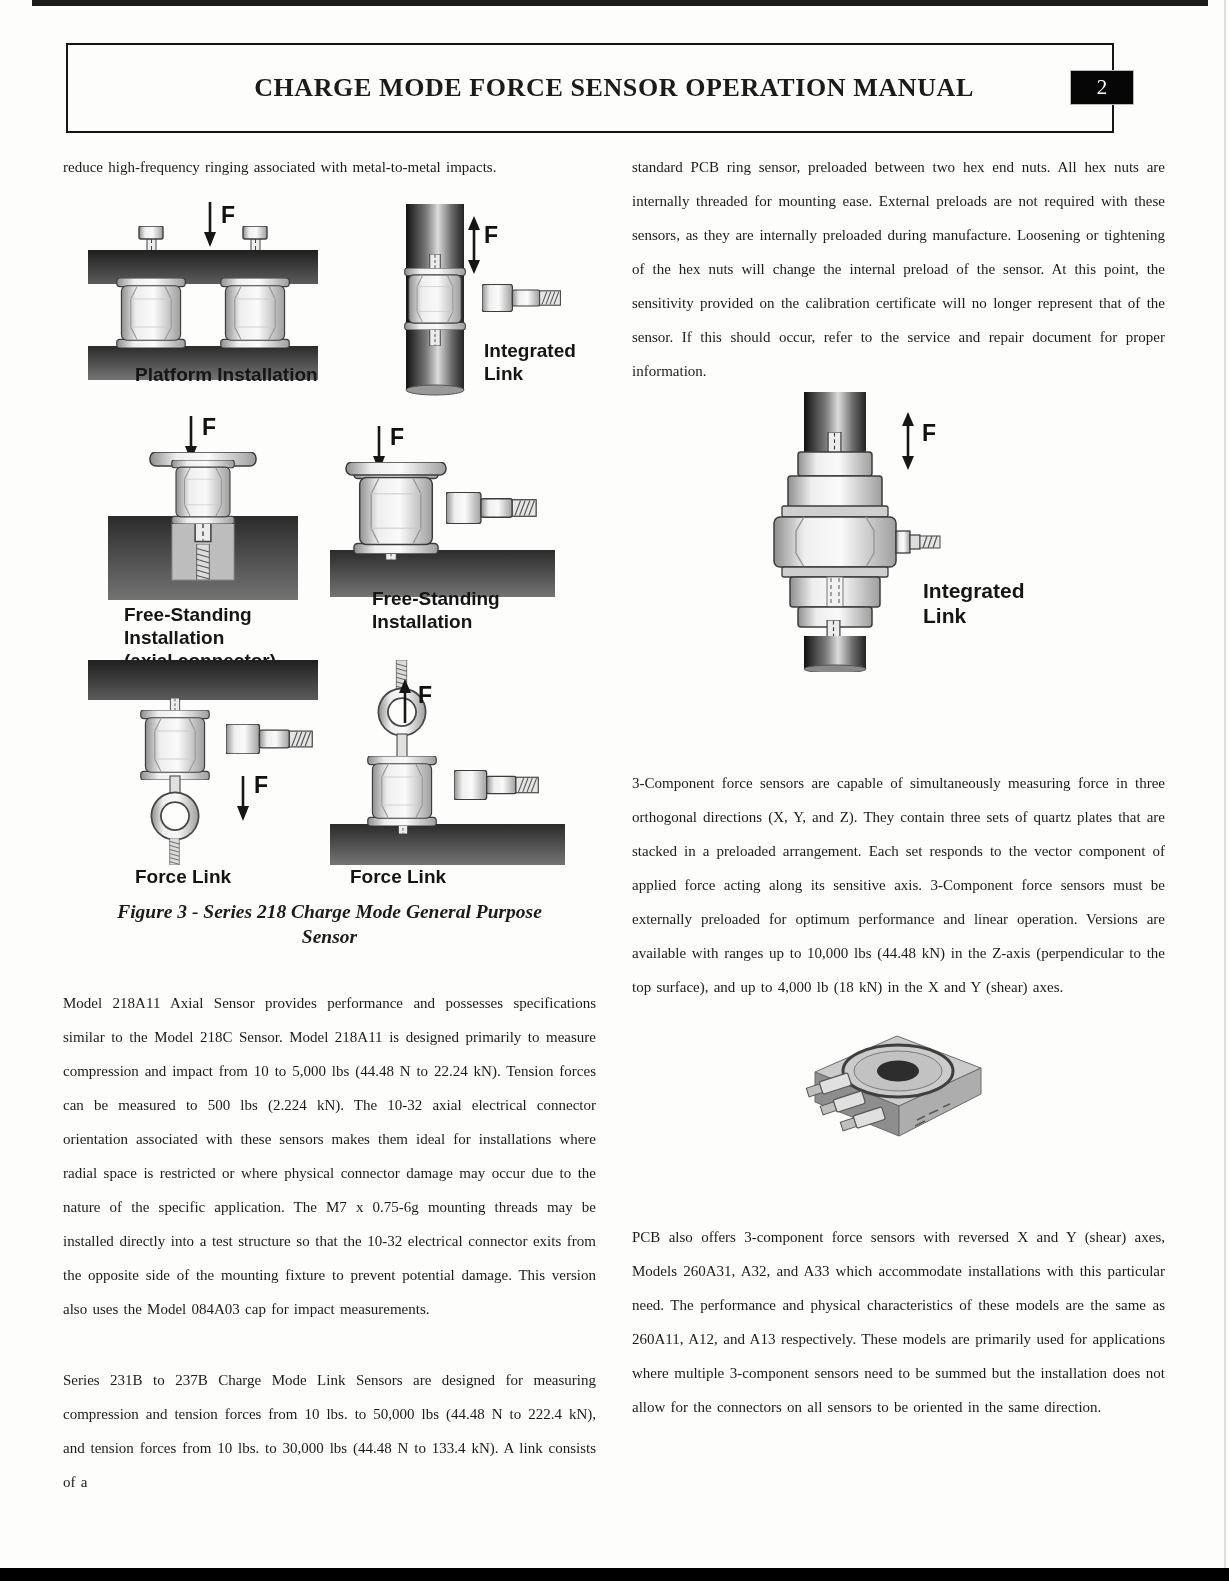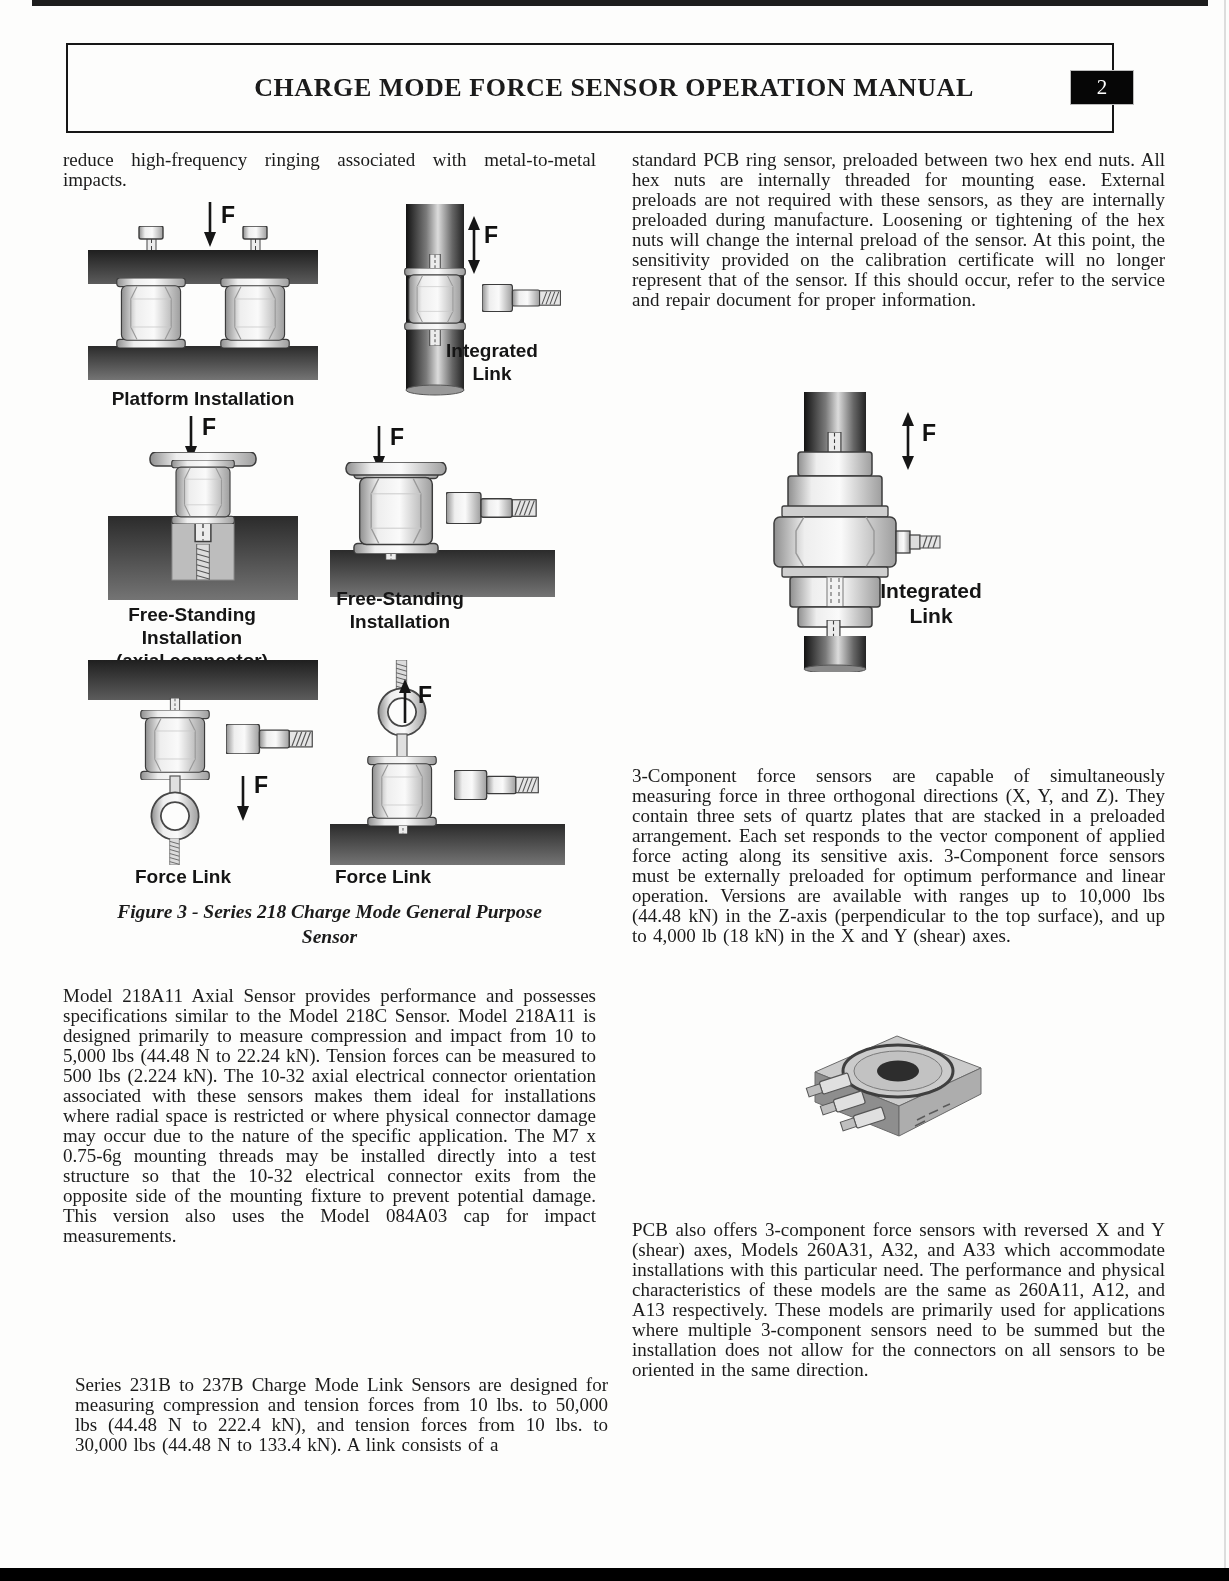--- a/index.html
+++ b/index.html
@@ -8,26 +8,26 @@
   .abs { position:absolute; }
   .scanbar-top { left:32px; top:0; width:1176px; height:6px; background:#1d1d1d; }
   .scanbar-bottom { left:0; top:1568px; width:1229px; height:13px; background:#000; }
   .scanline-right { left:1224px; top:0; width:2px; height:1581px; background:#ddd; }
   .header-box { left:66px; top:43px; width:1044px; height:86px; border:2px solid #161616;
                 display:flex; align-items:center; justify-content:center; }
   .title { font-weight:bold; font-size:26px; letter-spacing:0.6px;margin-left:48px; }
   .pagenum { left:1071px; top:71px; width:62px; height:33px; background:#060606; color:#fff;
              display:flex; align-items:center; justify-content:center; font-size:21px;
              box-shadow:0 0 0 1px #bbb; }
-  .p { font-size:19px; line-height:20px; text-align:justify; word-spacing:1.5px; width:533px; }
+  .p { font-size:15px; line-height:34px; text-align:justify; word-spacing:1.5px; width:533px; }
   .h { font-weight:bold; font-size:19.5px; width:533px; }
   .figcap { font-weight:bold; font-size:19.5px; line-height:25px; text-align:center; width:533px; }
   .figcap .inner { max-width:470px; margin:0 auto; }
   .figlab { font-family:"Liberation Sans", sans-serif; font-weight:600; font-size:19px;
-            line-height:1.2; text-align:center; color:#151515; }
+            line-height:1.2; text-align:left; color:#151515;padding-left:47px; }
   .flab { font-family:"Liberation Sans", sans-serif; font-weight:600; font-size:23px; color:#111; }
   svg.draw { display:block; }
 </style>
 </head>
 <body>
 
 <svg width="0" height="0" style="position:absolute" aria-hidden="true">
   <defs>
     <linearGradient id="gm" x1="0" y1="0" x2="1" y2="0">
       <stop offset="0" stop-color="#8f8f8f"></stop>
@@ -104,21 +104,21 @@
       <line x1="167.5" y1="13" x2="167.5" y2="58" stroke="#444" stroke-width="1" stroke-dasharray="4 3"></line>
       <rect x="51" y="0" width="24" height="13" rx="2" fill="url(#gm)" stroke="#3c3c3c" stroke-width="1.4"></rect>
       <rect x="155" y="0" width="24" height="13" rx="2" fill="url(#gm)" stroke="#3c3c3c" stroke-width="1.4"></rect>
       <rect x="0" y="24" width="230" height="34" fill="url(#gpd)"></rect>
       <use href="#stud" x="56" y="116" width="14" height="20"></use>
       <use href="#stud" x="160" y="116" width="14" height="20"></use>
       <rect x="0" y="120" width="230" height="34" fill="url(#gpl)"></rect>
       <use href="#nut" x="18" y="52" width="90" height="70"></use>
       <use href="#nut" x="122" y="52" width="90" height="70"></use>
     </svg>
-    <div class="abs figlab" style="left:25px; top:188px; width:230px;">Platform Installation</div>
+    <div class="abs figlab" style="left:25px; top:164px; width:230px;">Platform Installation</div>
 
     <svg class="abs draw" style="left:295px; top:4px;" width="205" height="192" viewBox="0 0 205 192">
       <rect x="48" y="0" width="58" height="186" fill="url(#gr)"></rect>
       <ellipse cx="77" cy="186" rx="29" ry="5" fill="#999" stroke="#555" stroke-width="1"></ellipse>
       <use href="#stud" x="70" y="50" width="14" height="18"></use>
       <use href="#stud" x="70" y="124" width="14" height="18"></use>
       <use href="#nut" x="27" y="64" width="100" height="62"></use>
       <use href="#conn" x="124" y="80" width="80" height="28"></use>
     </svg>
     <svg class="abs" style="left:403px; top:16px;" width="16" height="58">
@@ -193,21 +193,21 @@
     <span class="abs flab" style="left:355px; top:482px;">F</span>
     <div class="abs figlab" style="left:240px; top:666px; width:160px;">Force Link</div>
   </div>
 
   <div class="abs figcap" style="left:63px; top:899px;font-style:italic;">
     <div class="inner">Figure 3 - Series 218 Charge Mode General Purpose Sensor</div>
   </div>
 
   <p class="abs p" style="left:63px; top:986px; margin:0;">Model 218A11 Axial Sensor provides performance and possesses specifications similar to the Model 218C Sensor. Model 218A11 is designed primarily to measure compression and impact from 10 to 5,000 lbs (44.48 N to 22.24 kN). Tension forces can be measured to 500 lbs (2.224 kN). The 10-32 axial electrical connector orientation associated with these sensors makes them ideal for installations where radial space is restricted or where physical connector damage may occur due to the nature of the specific application. The M7 x 0.75-6g mounting threads may be installed directly into a test structure so that the 10-32 electrical connector exits from the opposite side of the mounting fixture to prevent potential damage. This version also uses the Model 084A03 cap for impact measurements.</p>
 
-  <p class="abs p" style="left:63px; top:1363px; margin:12px;">Series 231B to 237B Charge Mode Link Sensors are designed for measuring compression and tension forces from 10 lbs. to 50,000 lbs (44.48 N to 222.4 kN), and tension forces from 10 lbs. to 30,000 lbs (44.48 N to 133.4 kN). A link consists of a</p>
+  <p class="abs p" style="left:63px; top:1363px; margin:0;">Series 231B to 237B Charge Mode Link Sensors are designed for measuring compression and tension forces from 10 lbs. to 50,000 lbs (44.48 N to 222.4 kN), and tension forces from 10 lbs. to 30,000 lbs (44.48 N to 133.4 kN). A link consists of a</p>
 
   <p class="abs p" style="left:632px; top:150px; margin:0;">standard PCB ring sensor, preloaded between two hex end nuts. All hex nuts are internally threaded for mounting ease. External preloads are not required with these sensors, as they are internally preloaded during manufacture. Loosening or tightening of the hex nuts will change the internal preload of the sensor. At this point, the sensitivity provided on the calibration certificate will no longer represent that of the sensor. If this should occur, refer to the service and repair document for proper information.</p>
 
   <div class="abs" style="left:632px; top:390px; width:533px; height:286px;">
     <svg class="abs draw" style="left:120px; top:2px;" width="190" height="280" viewBox="0 0 190 280">
       <rect x="52" y="0" width="62" height="62" fill="url(#gr)"></rect>
       <use href="#stud" x="75" y="40" width="15" height="22"></use>
       <rect x="46" y="60" width="74" height="24" rx="3" fill="url(#gm)" stroke="#3c3c3c" stroke-width="1.5"></rect>
       <rect x="36" y="84" width="94" height="32" rx="3" fill="url(#gm)" stroke="#3c3c3c" stroke-width="1.5"></rect>
       <rect x="30" y="114" width="106" height="11" rx="2" fill="#cfcfcf" stroke="#3c3c3c" stroke-width="1.3"></rect>

